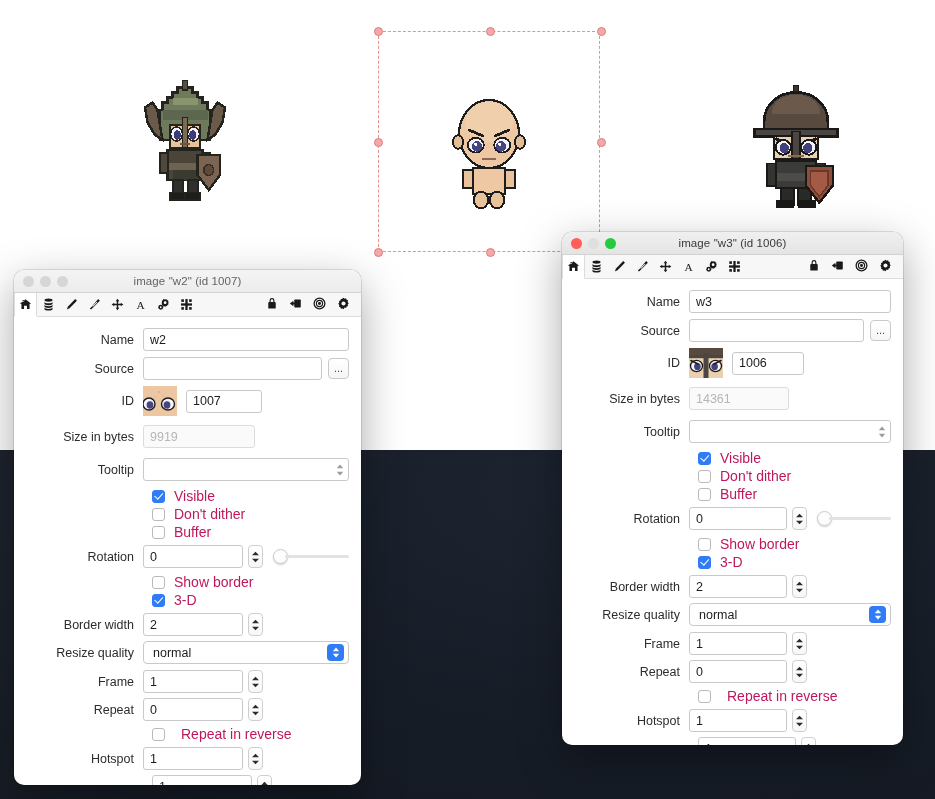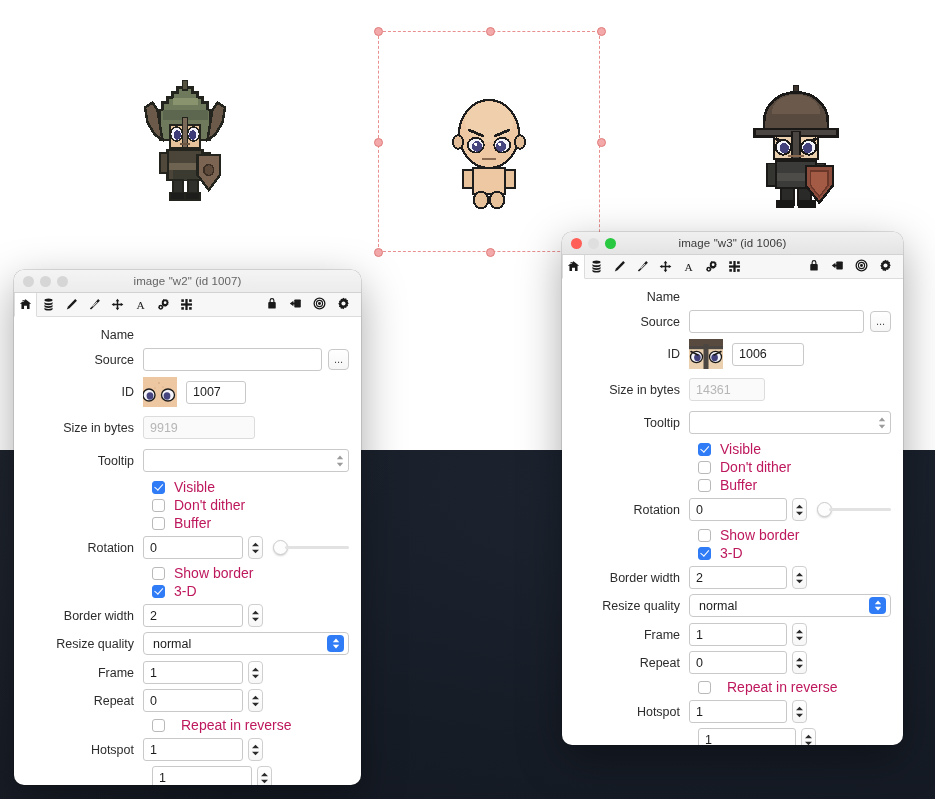--- a/index.html
+++ b/index.html
@@ -453,20 +453,23 @@
               <circle cx="8" cy="8" r="2.5" fill="#f7f7f7"></circle>
             </svg>
         </div>
       </div>
     </div>
 
     <div class="body">
 
       <div class="row">
         <div class="lbl">Name</div>
+        <div class="ctl">
+          <div class="inp tall">w2</div>
+        </div>
       </div>
 
       <div class="row">
         <div class="lbl">Source</div>
         <div class="ctl">
           <div class="inp tall"></div>
           <div class="dots">...</div>
         </div>
       </div>
 
@@ -476,21 +479,21 @@
           <svg class="thumb" viewBox="0 0 34 30">
             <rect width="34" height="30" fill="#edc7a1"></rect>
             <ellipse cx="6" cy="18" rx="6" ry="6" fill="#f5f4fb" stroke="#1d1d1d" stroke-width="1.4"></ellipse>
             <ellipse cx="25" cy="18" rx="6.5" ry="6" fill="#f5f4fb" stroke="#1d1d1d" stroke-width="1.4"></ellipse>
             <ellipse cx="7" cy="19" rx="3.4" ry="3.7" fill="#46457f"></ellipse>
             <ellipse cx="24" cy="19" rx="3.4" ry="3.7" fill="#46457f"></ellipse>
             <circle cx="16" cy="6" r=".7" fill="#c39a74"></circle>
             <circle cx="20" cy="10" r=".6" fill="#c39a74"></circle>
             <circle cx="12" cy="11" r=".6" fill="#c39a74"></circle>
           </svg>
-          <div class="inp tall num" style="width:60px">1007</div>
+          <div class="inp tall num" style="width:76px">1007</div>
         </div>
       </div>
 
       <div class="row" style="margin-bottom:10px">
         <div class="lbl">Size in bytes</div>
         <div class="ctl">
           <div class="inp ro tall num" style="width:112px">9919</div>
         </div>
       </div>
 
@@ -743,20 +746,23 @@
               <circle cx="8" cy="8" r="2.5" fill="#f7f7f7"></circle>
             </svg>
         </div>
       </div>
     </div>
 
     <div class="body">
 
       <div class="row">
         <div class="lbl">Name</div>
+        <div class="ctl">
+          <div class="inp tall">w3</div>
+        </div>
       </div>
 
       <div class="row">
         <div class="lbl">Source</div>
         <div class="ctl">
           <div class="inp tall"></div>
           <div class="dots">...</div>
         </div>
       </div>
 
@@ -775,21 +781,21 @@
             <path d="M2 12.5 9 16" stroke="#1b1917" stroke-width="1.6" stroke-linecap="round"></path>
             <path d="M32 12.5 25 16" stroke="#1b1917" stroke-width="1.6" stroke-linecap="round"></path>
           </svg>
           <div class="inp tall num" style="width:72px">1006</div>
         </div>
       </div>
 
       <div class="row" style="margin-bottom:10px">
         <div class="lbl">Size in bytes</div>
         <div class="ctl">
-          <div class="inp ro tall num" style="width:76px">14361</div>
+          <div class="inp ro tall num" style="width:100px">14361</div>
         </div>
       </div>
 
       <div class="row" style="margin-bottom:7px">
         <div class="lbl">Tooltip</div>
         <div class="ctl">
           <div class="inp tall" style="padding-right:2px">
             <span style="flex:1 1 auto"></span>
             <span class="tiny-stepper">
               <svg width="8" height="5" viewBox="0 0 8 5">

